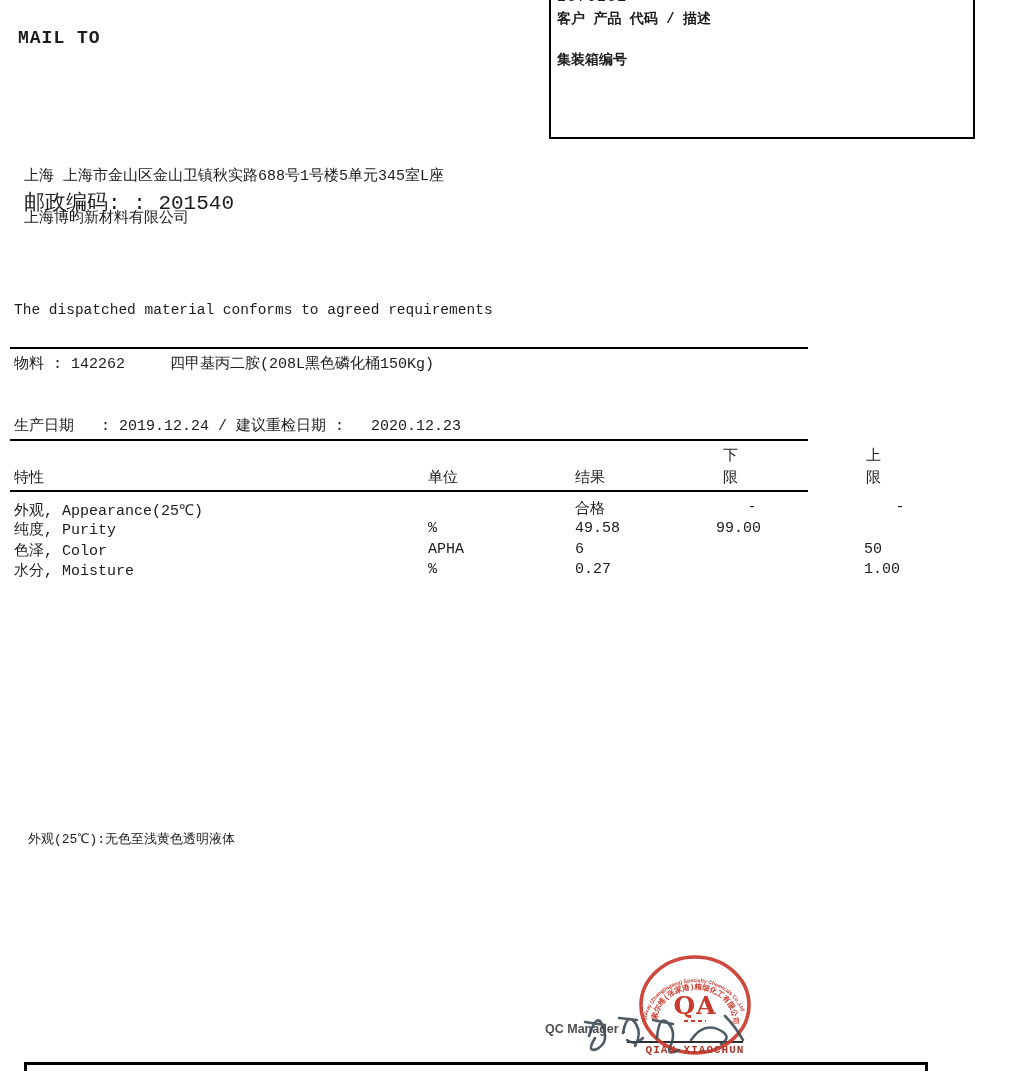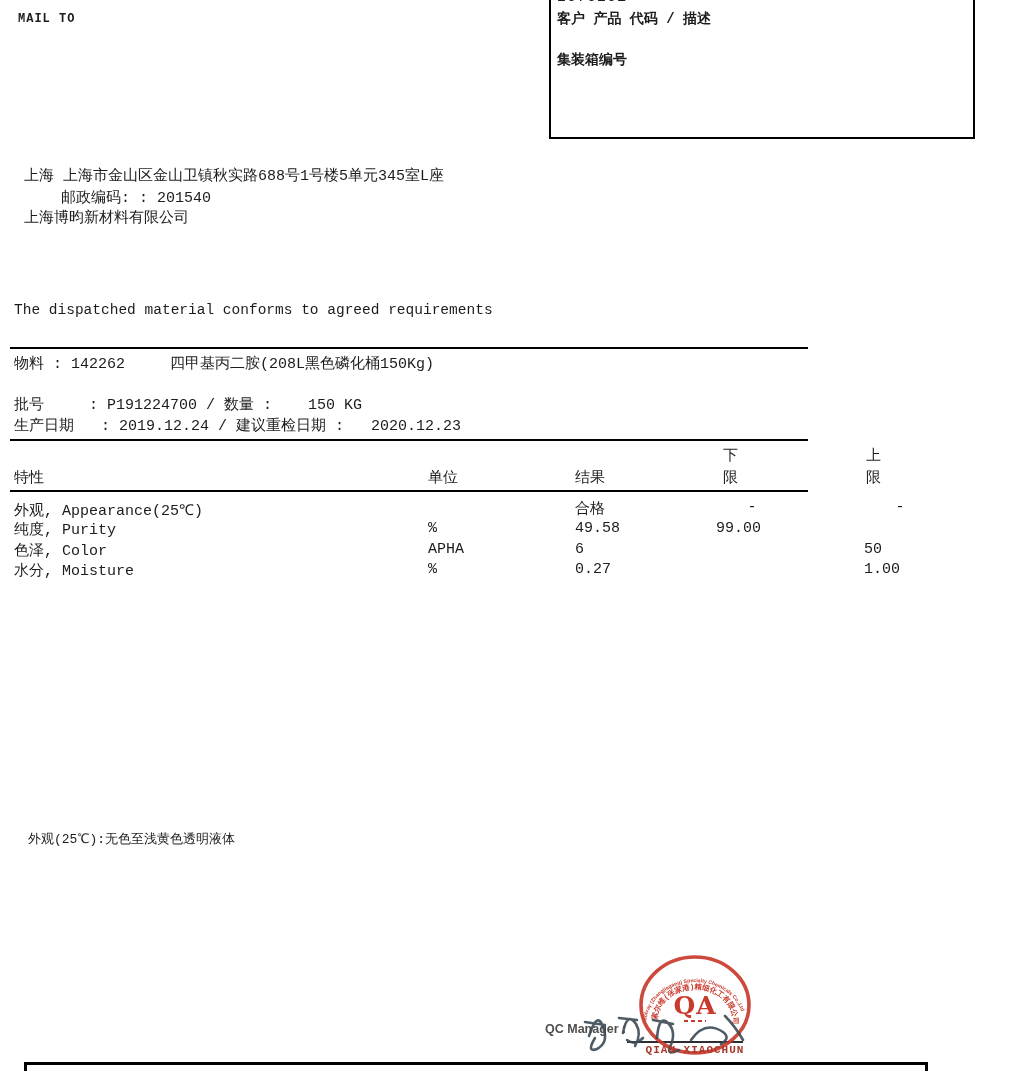--- a/index.html
+++ b/index.html
@@ -7,24 +7,24 @@
     position:relative;width:1021px;height:1071px;background:#ffffff;overflow:hidden;
     font-family:"Liberation Mono","DejaVu Sans Mono",monospace;color:#1c1c1c;
   }
   .abs{position:absolute;white-space:pre;}
   
   #custbox{position:absolute;left:549px;top:-12px;width:422px;height:147px;border:2px solid #000;background:#fff;}
   #custbox .clipnum{position:absolute;left:6px;top:-1px;font-size:15px;letter-spacing:1px;}
   #custbox .l1{position:absolute;left:6px;top:20px;font-size:14px;font-weight:bold;}
   #custbox .l2{position:absolute;left:6px;top:61px;font-size:14px;font-weight:bold;}
   
-  .mailto{left:18px;top:12px;font-size:12px;font-weight:bold;letter-spacing:1px;}
+  .mailto{left:18px;top:28px;font-size:18px;font-weight:bold;letter-spacing:1px;}
   .shipHead{left:24px;top:144px;font-size:17px;font-weight:bold;}
   .addr1{left:24px;top:166px;font-size:15px;}
-  .addr2{left:24px;top:188px;font-size:15px;margin-left:37px;}
+  .addr2{left:24px;top:188px;font-size:21px;}
   .addr3{left:24px;top:208px;font-size:15px;}
   .conform{left:14px;top:302px;font-size:14.5px;}
   .matline{left:14px;top:354px;font-size:15px;}
   .batchline{left:14px;top:395px;font-size:15px;}
   .dateline{left:14px;top:416px;font-size:15px;}
   
   .hr{position:absolute;left:10px;width:798px;background:#000;}
   #hr1{top:347px;height:2px;}
   #hr2{top:439px;height:2px;}
   #hr3{top:490px;height:2px;}
@@ -65,21 +65,20 @@
   <div class="abs mailto">MAIL TO</div>
 
   <div class="abs addr1">上海 上海市金山区金山卫镇秋实路688号1号楼5单元345室L座</div>
   <div class="abs addr2">邮政编码: : 201540</div>
   <div class="abs addr3">上海博昀新材料有限公司</div>
 
   <div class="abs conform">The dispatched material conforms to agreed requirements</div>
 
   <div class="hr" id="hr1"></div>
   <div class="abs matline">物料 : 142262     四甲基丙二胺(208L黑色磷化桶150Kg)</div>
-  <div class="abs batchline">批号     : P191224700 / 数量 :    150 KG</div>
   <div class="abs dateline">生产日期   : 2019.12.24 / 建议重检日期 :   2020.12.23</div>
   <div class="hr" id="hr2"></div>
 
   <div class="th" style="left:723px;top:446px;">下</div>
   <div class="th" style="left:866px;top:446px;">上</div>
   <div class="th" style="left:14px;top:468px;">特性</div>
   <div class="th" style="left:428px;top:468px;">单位</div>
   <div class="th" style="left:575px;top:468px;">结果</div>
   <div class="th" style="left:723px;top:468px;">限</div>
   <div class="th" style="left:866px;top:468px;">限</div>

